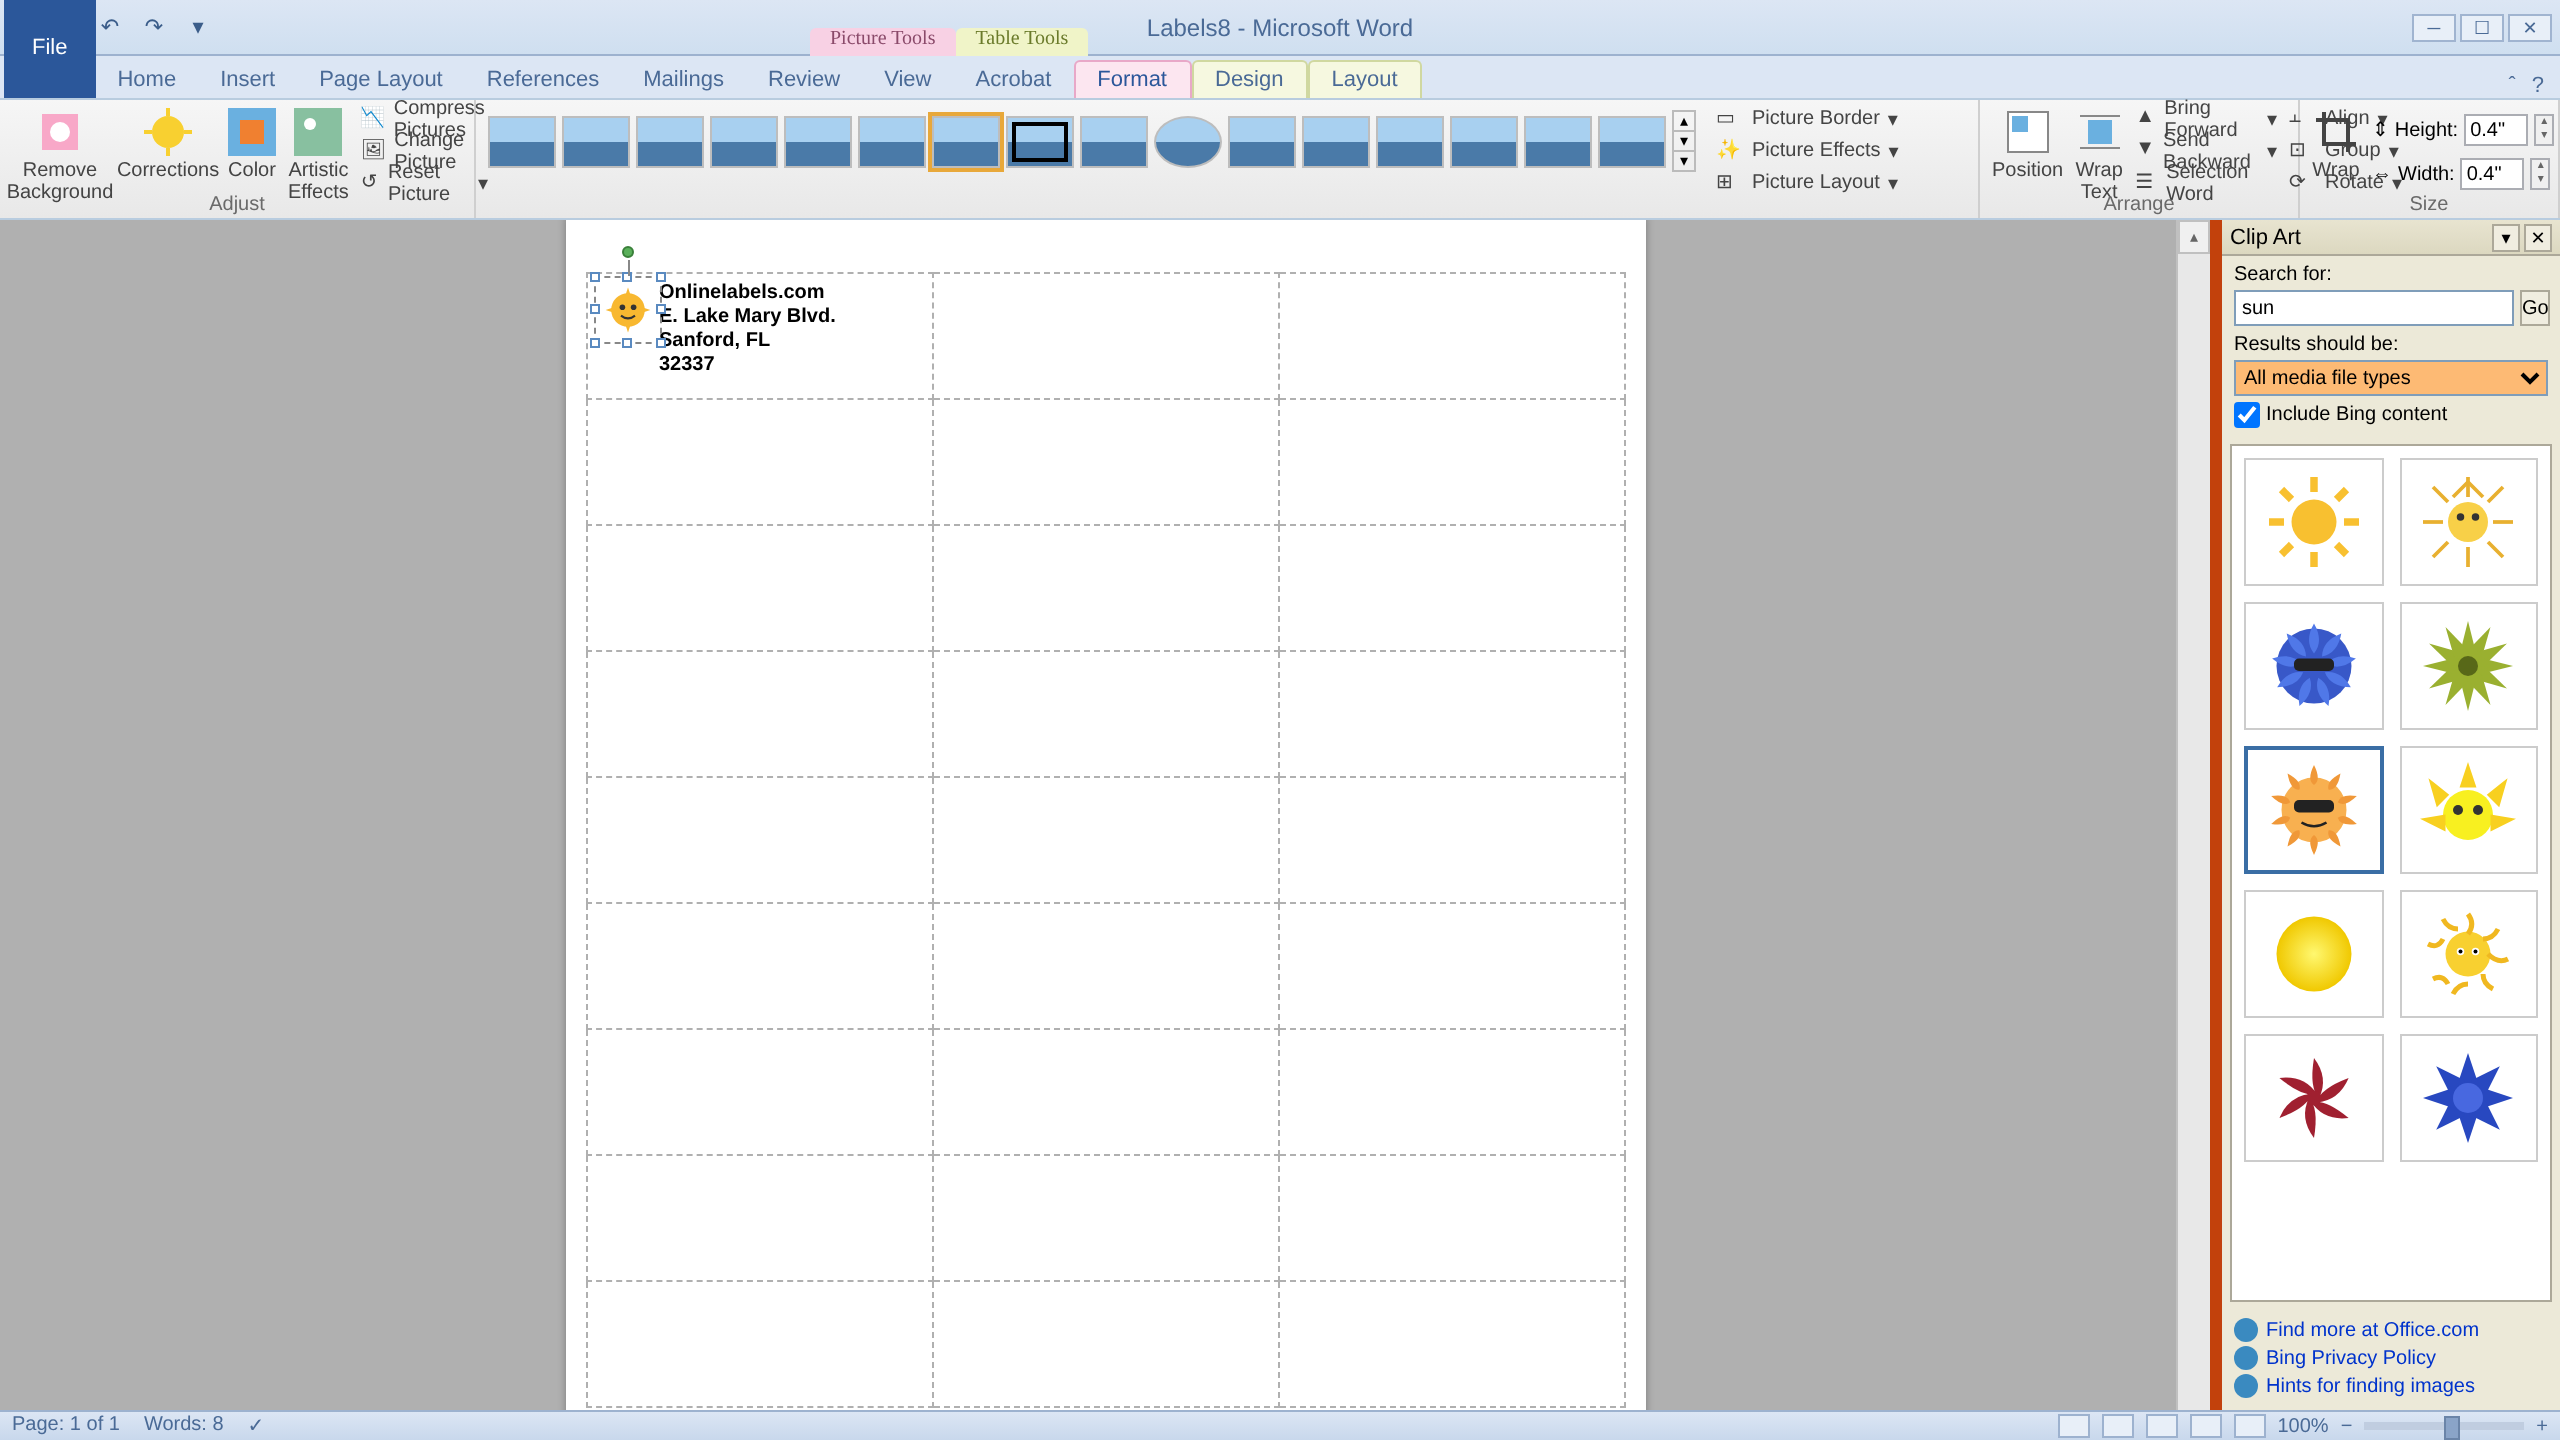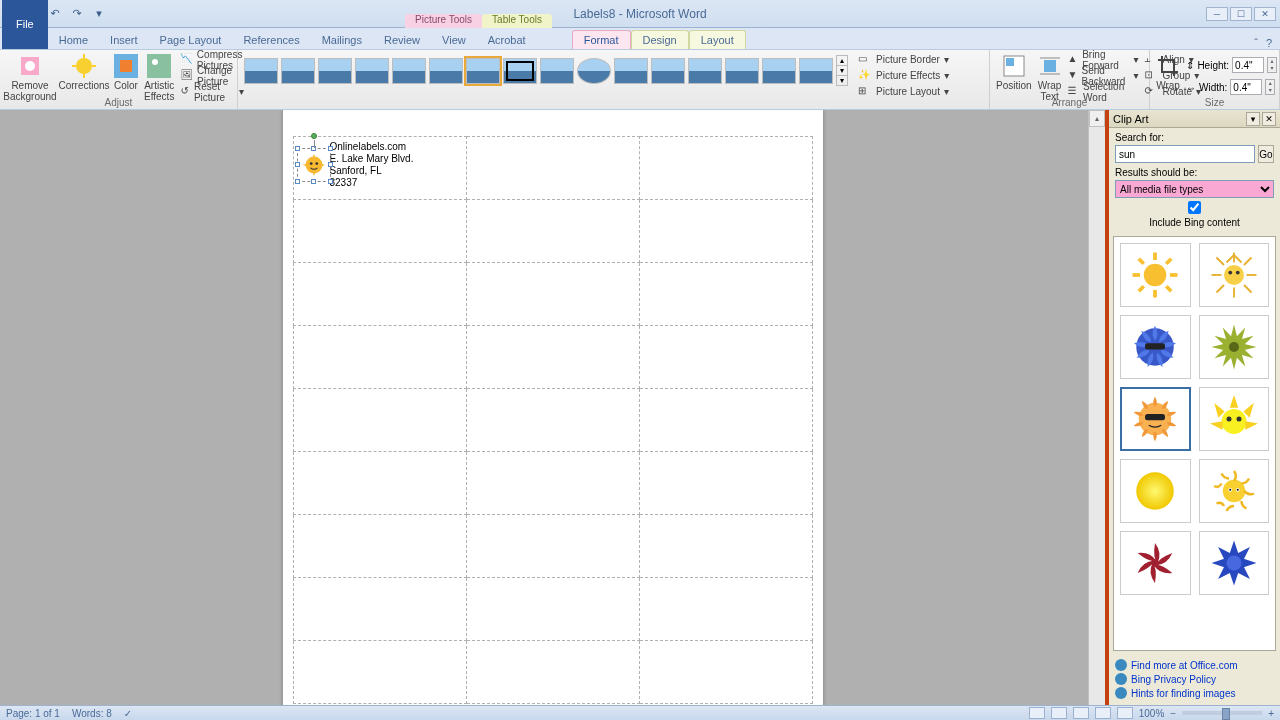--- a/index.html
+++ b/index.html
@@ -9,29 +9,29 @@
 .titlebar { height: 28px; background: linear-gradient(#dce6f4, #cfdff0); display: flex; align-items: center; border-bottom: 1px solid #9db2cf; position: relative; }
 .qat { display: flex; align-items: center; gap: 4px; padding-left: 4px; }
 .word-icon { width: 16px; height: 16px; background: #2b579a; color: #fff; display: flex; align-items: center; justify-content: center; font-size: 10px; font-weight: bold; border-radius: 2px; }
 .qat-btn { width: 18px; height: 18px; display: flex; align-items: center; justify-content: center; color: #3b5d8a; cursor: pointer; }
 .title-center { position: absolute; left: 50%; transform: translateX(-50%); color: #4a6a96; font-size: 12px; }
 .win-controls { position: absolute; right: 4px; display: flex; gap: 2px; }
 .win-btn { width: 22px; height: 14px; border: 1px solid #a0b4d0; background: #e8eff8; display: flex; align-items: center; justify-content: center; font-size: 9px; color: #4a6a96; cursor: pointer; }
 
 
 .context-tabs { position: absolute; left: 405px; top: 14px; display: flex; height: 14px; z-index: 2; }
-.context-tab { font-size: 10px; padding: 0 10px; border-top-left-radius: 3px; border-top-right-radius: 3px; }
+.context-tab { font-size: 10px; padding: 0 10px; border-top-left-radius: 3px; border-top-right-radius: 3px; font-family: Liberation Serif, serif; }
 .context-tab.pic { background: #f8d1e4; color: #8a4a6a; }
 .context-tab.tbl { background: #f0f4c8; color: #6a7a2a; }
 
 
 .tabs { height: 22px; background: #dce6f4; display: flex; align-items: end; border-bottom: 1px solid #b8ccdf; position: relative; }
 .tab { padding: 3px 11px; font-size: 11px; color: #4a6a96; cursor: pointer; border-top-left-radius: 3px; border-top-right-radius: 3px; }
 .tab.file { background: #2b579a; color: #fff; padding: 19px 14px; margin-left: 2px; border-radius: 0; }
-.tab.active { background: #f6f6f6; border: 1px solid #b8ccdf; border-bottom: none; color: #2b579a; margin-left: 35px; }
+.tab.active { background: #f6f6f6; border: 1px solid #b8ccdf; border-bottom: none; color: #2b579a; }
 .tab.format { background: #fce6f0; border: 1px solid #e8a8c8; border-bottom: none; }
 .help-btns { position: absolute; right: 8px; display: flex; gap: 8px; color: #4a6a96; }
 
 
 .ribbon { height: 60px; background: linear-gradient(#f6f6f6, #e8e8e8); border-bottom: 1px solid #b8ccdf; display: flex; }
 .group { border-right: 1px solid #cfcfcf; padding: 2px 6px 0 6px; display: flex; flex-direction: column; position: relative; }
 .group-label { position: absolute; bottom: 1px; left: 0; right: 0; text-align: center; font-size: 10px; color: #6a6a6a; }
 .group-body { flex: 1; display: flex; align-items: flex-start; gap: 6px; }
 .big-btn { display: flex; flex-direction: column; align-items: center; justify-content: center; width: 48px; cursor: pointer; padding-top: 2px; }
 .big-btn .ico { width: 24px; height: 24px; }
@@ -50,43 +50,43 @@
 .spinner div{flex:1; font-size:6px; text-align:center; line-height:6px; color:#666;}
 
 
 .workspace { position: absolute; top: 110px; left: 0; right: 0; bottom: 15px; background: #b0b0b0; display: flex; }
 .doc-area { flex: 1; overflow: hidden; display: flex; justify-content: center; position: relative; }
 .doc-scroll { position: absolute; right: 0; top: 0; width: 17px; height: 100%; background: #e8e8e8; border-left: 1px solid #c0c0c0; }
 .scroll-btn { height: 17px; background: #f0f0f0; border: 1px solid #c0c0c0; display: flex; align-items: center; justify-content: center; font-size: 8px; color: #666; }
 .page { width: 540px; min-height: 700px; background: #fff; margin-top: -2px; box-shadow: 0 0 4px rgba(0,0,0,.3); padding: 28px 10px; }
 .label-table { width: 100%; border-collapse: collapse; }
 .label-table td { border: 1px dashed #b0b0b0; height: 63px; width: 33.3%; vertical-align: top; padding: 4px 6px; font-size: 10px; }
-.label-content { display: flex; align-items: center; gap: 2px; }
+.label-content { display: flex; align-items: flex-start; gap: 2px; font-weight: bold; }
 .sun-sel { width: 28px; height: 28px; position: relative; }
 .sun-sel::before { content:""; position:absolute; inset:-3px; border:1px dashed #888; }
 .handle { position:absolute; width:5px; height:5px; background:#fff; border:1px solid #5a8ac0; }
 .h-tl{top:-5px;left:-5px}.h-tr{top:-5px;right:-5px}.h-bl{bottom:-5px;left:-5px}.h-br{bottom:-5px;right:-5px}
 .h-t{top:-5px;left:50%;margin-left:-3px}.h-b{bottom:-5px;left:50%;margin-left:-3px}
 .h-l{left:-5px;top:50%;margin-top:-3px}.h-r{right:-5px;top:50%;margin-top:-3px}
 .rot{position:absolute;top:-18px;left:50%;margin-left:-3px;width:6px;height:6px;border-radius:50%;background:#5ab05a;border:1px solid #3a803a}
 .rot::after{content:"";position:absolute;top:6px;left:2px;width:1px;height:8px;background:#888}
 .addr { font-size: 10px; line-height: 12px; color: #000; }
 
 
-.clipart-pane { width: 175px; background: #ece9d8; border-left: 4px solid #c2410c; display: flex; flex-direction: column; font-size: 11px; }
+.clipart-pane { width: 175px; background: #ece9d8; border-left: 6px solid #c2410c; display: flex; flex-direction: column; font-size: 11px; }
 .pane-header { height: 18px; background: linear-gradient(#e8e4d0,#dcd8c0); border-bottom: 1px solid #aca899; display: flex; align-items: center; padding: 0 4px; justify-content: space-between; }
 .pane-header .title { font-weight: normal; color: #000; }
 .pane-header .close { width: 14px; height: 14px; border: 1px solid #aca899; background: #f0ede0; display: flex; align-items: center; justify-content: center; font-size: 9px; cursor: pointer; }
 .pane-body { padding: 4px 6px; }
 .pane-body label { display: block; font-size: 10px; margin-bottom: 2px; }
 .pane-row { display: flex; gap: 3px; margin-bottom: 4px; }
 .pane-input { flex: 1; height: 18px; border: 1px solid #7f9db9; font-size: 10px; padding: 0 3px; }
 .go-btn { width: 28px; height: 18px; border: 1px solid #aca899; background: #f0ede0; font-size: 10px; cursor: pointer; text-align: center; }
-.pane-select { width: 100%; height: 18px; border: 1px solid #7f9db9; font-size: 10px; background:#f9a8d4; }
-.chk-row { display: flex; align-items: center; gap: 3px; font-size: 10px; margin-top: 3px; flex-direction: column; }
+.pane-select { width: 100%; height: 18px; border: 1px solid #7f9db9; font-size: 10px; background:#fdba74; }
+.chk-row { display: flex; align-items: center; gap: 3px; font-size: 10px; margin-top: 3px; }
 .results { flex: 1; margin: 4px; border: 1px solid #aca899; background: #fff; overflow-y: auto; padding: 6px; display: grid; grid-template-columns: 1fr 1fr; gap: 8px; align-content: start; }
 .result-item { height: 64px; border: 1px solid #ccc; display: flex; align-items: center; justify-content: center; cursor: pointer; background: #fff; }
 .result-item.sel { border: 2px solid #3a6ea5; }
 .pane-links { padding: 2px 6px 4px 6px; }
 .pane-links a { display: flex; align-items: center; gap: 4px; font-size: 10px; color: #0033cc; text-decoration: none; margin: 2px 0;}
 .link-ico{width:12px;height:12px;border-radius:50%;background:#3a8ac0;display:inline-block}
 
 
 .statusbar { position: absolute; bottom: 0; left: 0; right: 0; height: 15px; background: linear-gradient(#dce6f4,#c8d8ec); border-top: 1px solid #9db2cf; display: flex; align-items: center; font-size: 10px; color: #4a6a96; padding: 0 6px; justify-content: space-between; }
 .status-left{display:flex;gap:12px}

